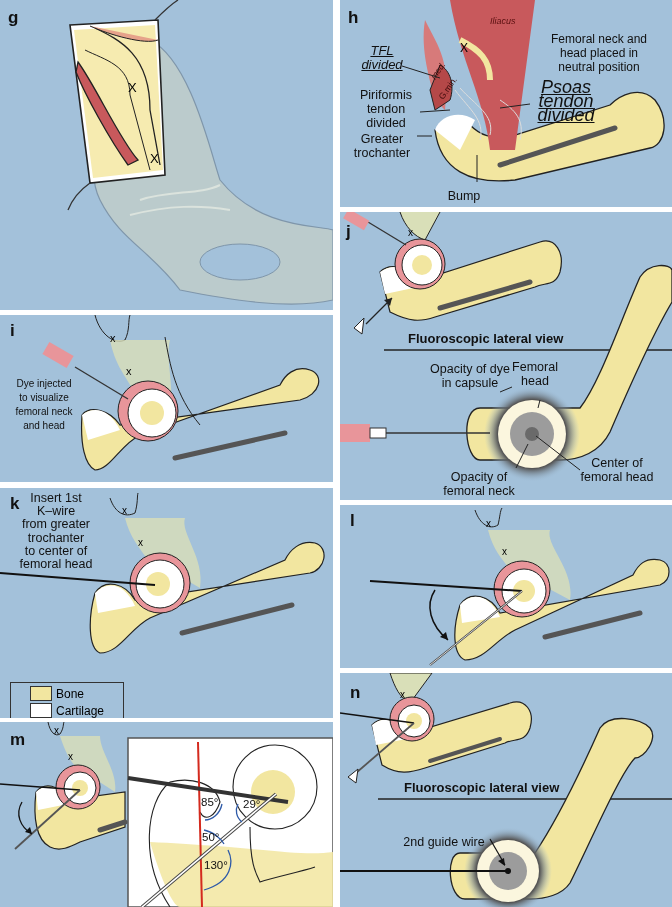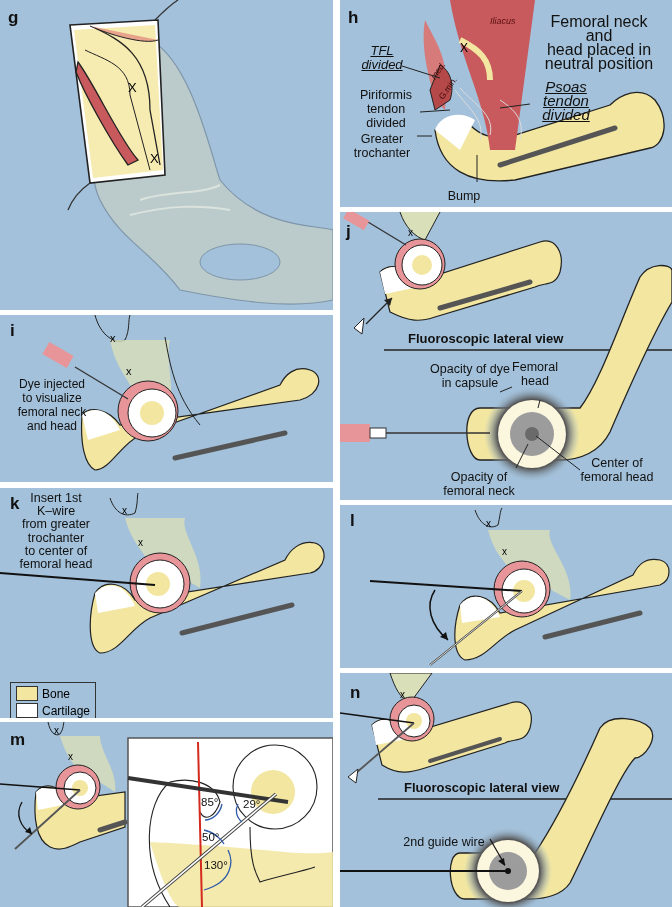--- a/index.html
+++ b/index.html
@@ -4,21 +4,21 @@
 <style>
   html, body { margin:0; padding:0; background:#ffffff; }
   body { width:672px; height:907px; position:relative; overflow:hidden;
          font-family:"Liberation Sans", sans-serif; }
   .panel { position:absolute; background:#a3c1da; overflow:hidden; }
   .panel svg { position:absolute; left:0; top:0; }
   .plabel { position:absolute; font-weight:bold; font-size:17px; color:#111; }
   .txt { position:absolute; font-size:12.5px; line-height:14px; color:#111; text-align:center; white-space:pre-line; }
   .it { font-style:italic;text-decoration:underline; }
   .bold-title { position:absolute; font-weight:bold; font-size:13px; color:#111;margin-left:26px; }
-  .legend { position:absolute; border:1px solid #333; background:#a3c1da; padding:2px 5px; font-size:12px; }
+  .legend { position:absolute; border:1px solid #333; background:#a3c1da; padding:2px 19px; font-size:12px; }
   .legend-row { display:flex; align-items:center; gap:4px; height:17px; }
   .swatch { width:20px; height:13px; border:1px solid #333; }
   .angle { position:absolute; font-size:11.5px; color:#111; }
 </style>
 </head>
 <body>
 
 <div class="panel" style="left:0;top:0;width:333px;height:310px;">
   <svg width="333" height="310">
 
@@ -66,24 +66,24 @@
     <line x1="137" y1="182" x2="137" y2="155" stroke="#222"></line>
   </svg>
   <div class="plabel" style="left:8px;top:8px;">h</div>
   <div class="txt it" style="left:18px;top:44px;width:48px;font-size:13px;">TFL
 divided</div>
   <div class="txt" style="left:10px;top:88px;width:72px;font-size:12.5px;">Piriformis
 tendon
 divided</div>
   <div class="txt" style="left:6px;top:132px;width:72px;font-size:12.5px;">Greater
 trochanter</div>
-  <div class="txt it" style="left:196px;top:80px;width:60px;font-size:15px;">Psoas
+  <div class="txt it" style="left:196px;top:80px;width:60px;font-size:18px;">Psoas
 tendon
 divided</div>
-  <div class="txt" style="left:200px;top:15px;width:118px;font-size:16px;">Femoral neck and
+  <div class="txt" style="left:200px;top:32px;width:118px;font-size:12px;">Femoral neck and
 head placed in
 neutral position</div>
   <div class="txt" style="left:104px;top:189px;width:40px;font-size:12.5px;">Bump</div>
 </div>
 
 <div class="panel" style="left:0;top:315px;width:333px;height:167px;">
   <svg width="333" height="167">
     <path d="M95 0 C100 20 115 30 125 25 C130 15 128 5 130 0" fill="none" stroke="#222"></path>
     <path d="M110 25 C115 50 125 60 130 70 L170 100 C175 70 165 45 170 25 Z" fill="#d9dfb8" fill-opacity="0.8"></path>
     <path d="M165 22 C170 50 175 80 200 110" fill="none" stroke="#222"></path>
@@ -92,21 +92,21 @@
     <path d="M175 143 L285 118" stroke="#555" stroke-width="5" stroke-linecap="round"></path>
     <circle cx="148" cy="96" r="30" fill="#e8959a" stroke="#222"></circle>
     <circle cx="152" cy="98" r="24" fill="#ffffff" stroke="#222"></circle>
     <circle cx="152" cy="98" r="12" fill="#f2e6a0"></circle>
     <line x1="75" y1="52" x2="128" y2="84" stroke="#333" stroke-width="1.3"></line>
     <rect x="44" y="33" width="28" height="14" fill="#e8959a" transform="rotate(30 58 40)"></rect>
     <text x="110" y="27" font-size="11" font-family="Liberation Sans, sans-serif">x</text>
     <text x="126" y="60" font-size="11" font-family="Liberation Sans, sans-serif">x</text>
   </svg>
   <div class="plabel" style="left:10px;top:6px;">i</div>
-  <div class="txt" style="left:12px;top:62px;width:80px;font-size:12px;">Dye injected
+  <div class="txt" style="left:4px;top:62px;width:80px;font-size:10px;">Dye injected
 to visualize
 femoral neck
 and head</div>
 </div>
 
 <div class="panel" style="left:340px;top:212px;width:332px;height:288px;">
   <svg width="332" height="288">
     <path d="M60 0 C65 15 75 25 85 28 L100 0" fill="#d9dfb8" stroke="#222"></path>
     <path d="M40 60 C50 50 70 55 75 70 L200 30 C215 25 225 40 220 60 C215 75 205 70 195 75 L95 105 C80 110 70 110 50 100 Z" fill="#f2e6a0" stroke="#222" stroke-width="1.2"></path>
     <path d="M40 60 C55 50 70 55 78 75 L45 82 Z" fill="#ffffff"></path>

